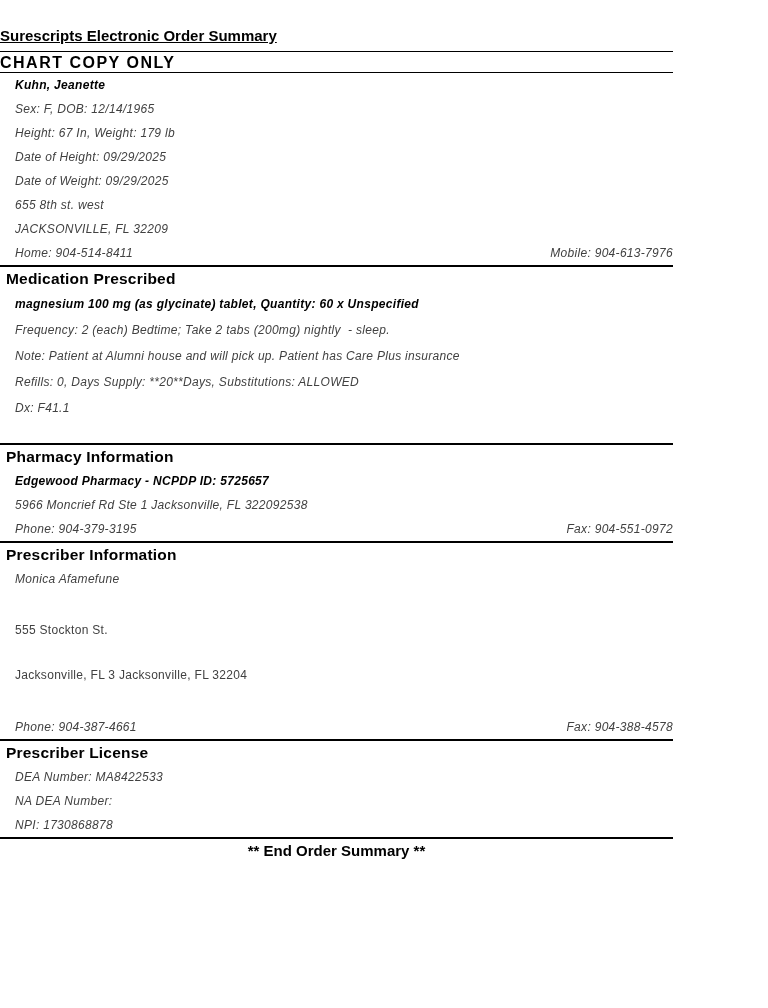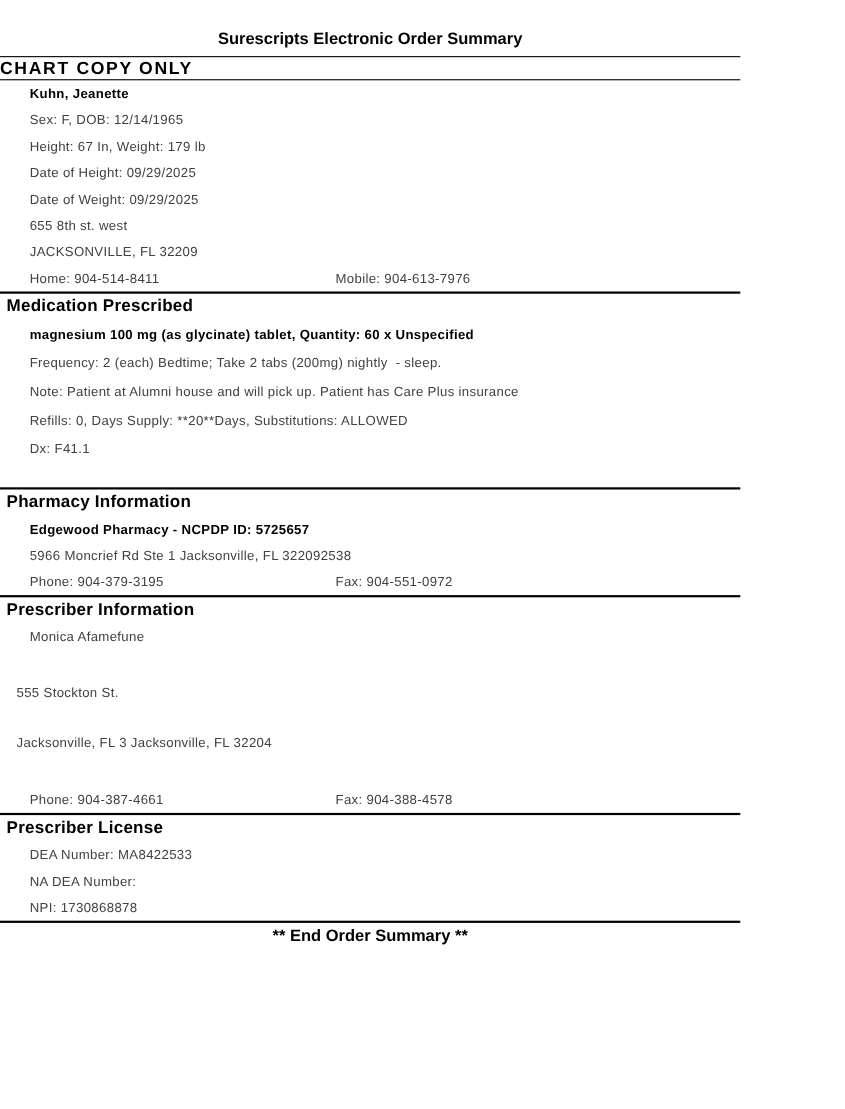--- a/index.html
+++ b/index.html
@@ -12,25 +12,26 @@
     font-family: "Liberation Sans", sans-serif;
     color: #000;
     overflow: hidden;
   }
   .content { width: 673px; }
 
   
   .doc-title {
     padding-top: 27px;
     padding-bottom: 7px;
-    text-align: center;
+    text-align: left;
     font-weight: bold;
     font-size: 15px;
     color: #000;
     border-bottom: 1px solid #000;
+    text-decoration: underline;
   }
   .banner-chart {
     height: 21px;
     line-height: 21px;
     text-align: left;
     font-weight: bold;
     font-size: 16px;
     letter-spacing: 1.5px;
     border-bottom: 1px solid #000;
   }
@@ -48,30 +49,31 @@
   .sec { border-top: 2px solid #000; }
   .sec.first { border-top: none; }
   .sec h2 {
     font-size: 15.5px;
     font-weight: bold;
     color: #000;
     padding: 3px 0 3px 6px;
     letter-spacing: 0.2px;
   }
   .row {
-    padding-left: 27px;
+    padding-left: 15px;
     height: 24px;
     line-height: 24px;
     font-size: 12px;
     letter-spacing: 0.3px;
     color: #414141;
     white-space: pre-wrap;
+    font-style: italic;
   }
   .row.bold { font-weight: bold; color: #000; }
-  .cols { display: flex; }
+  .cols { display: flex; justify-content: space-between; }
   .col1 { width: 278px; }
 
   .sec.med .row { height: 26px; line-height: 26px; }
   .sec.med { padding-bottom: 22px; }
 
   .addr-block {
     padding: 2px 0 2px 15px;
     font-size: 12px;
     letter-spacing: 0.3px;
     line-height: 15px;

